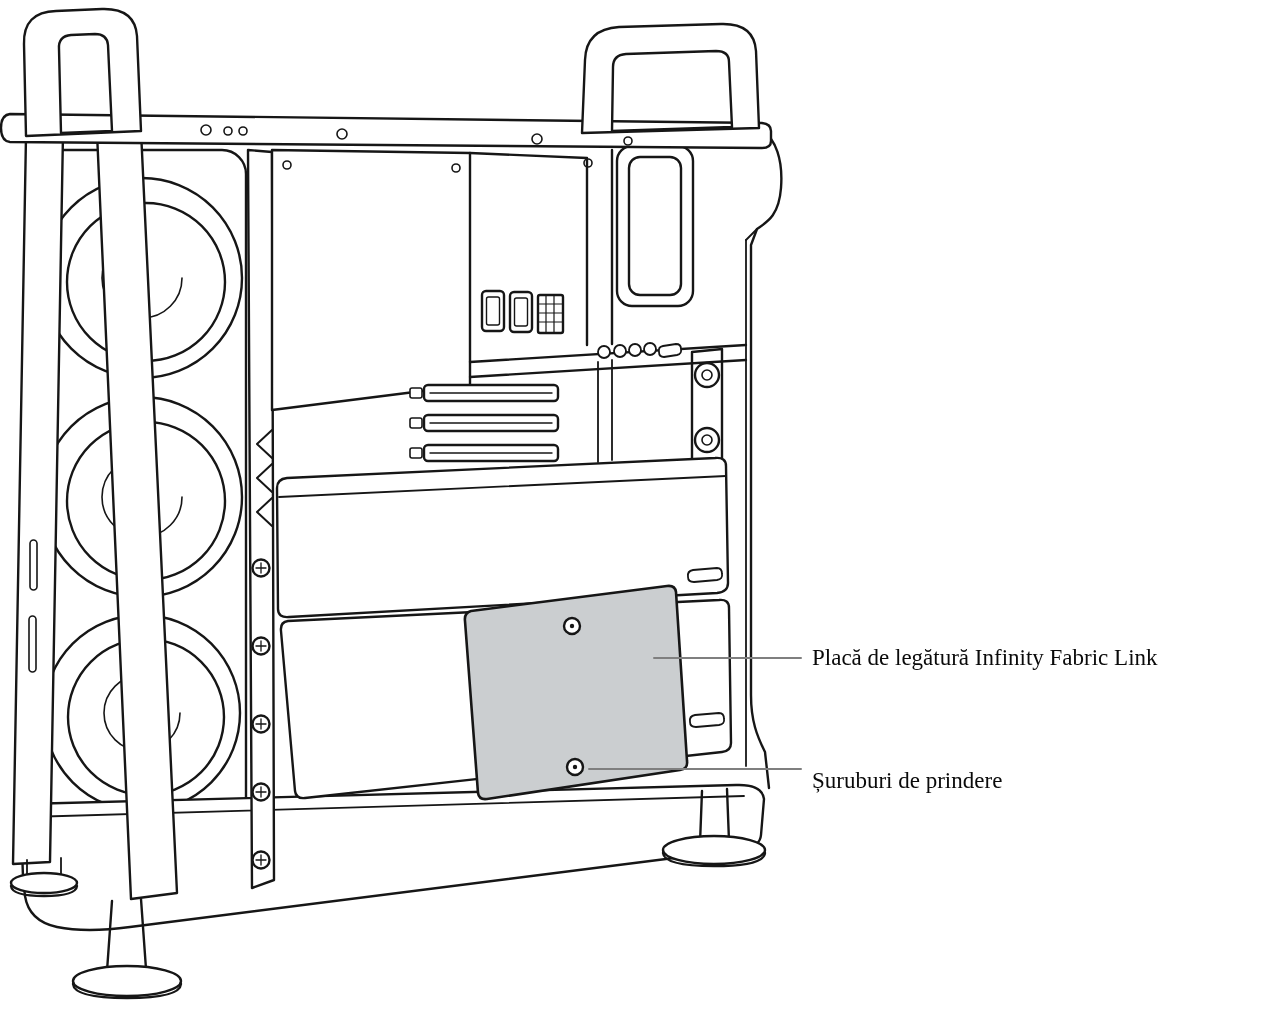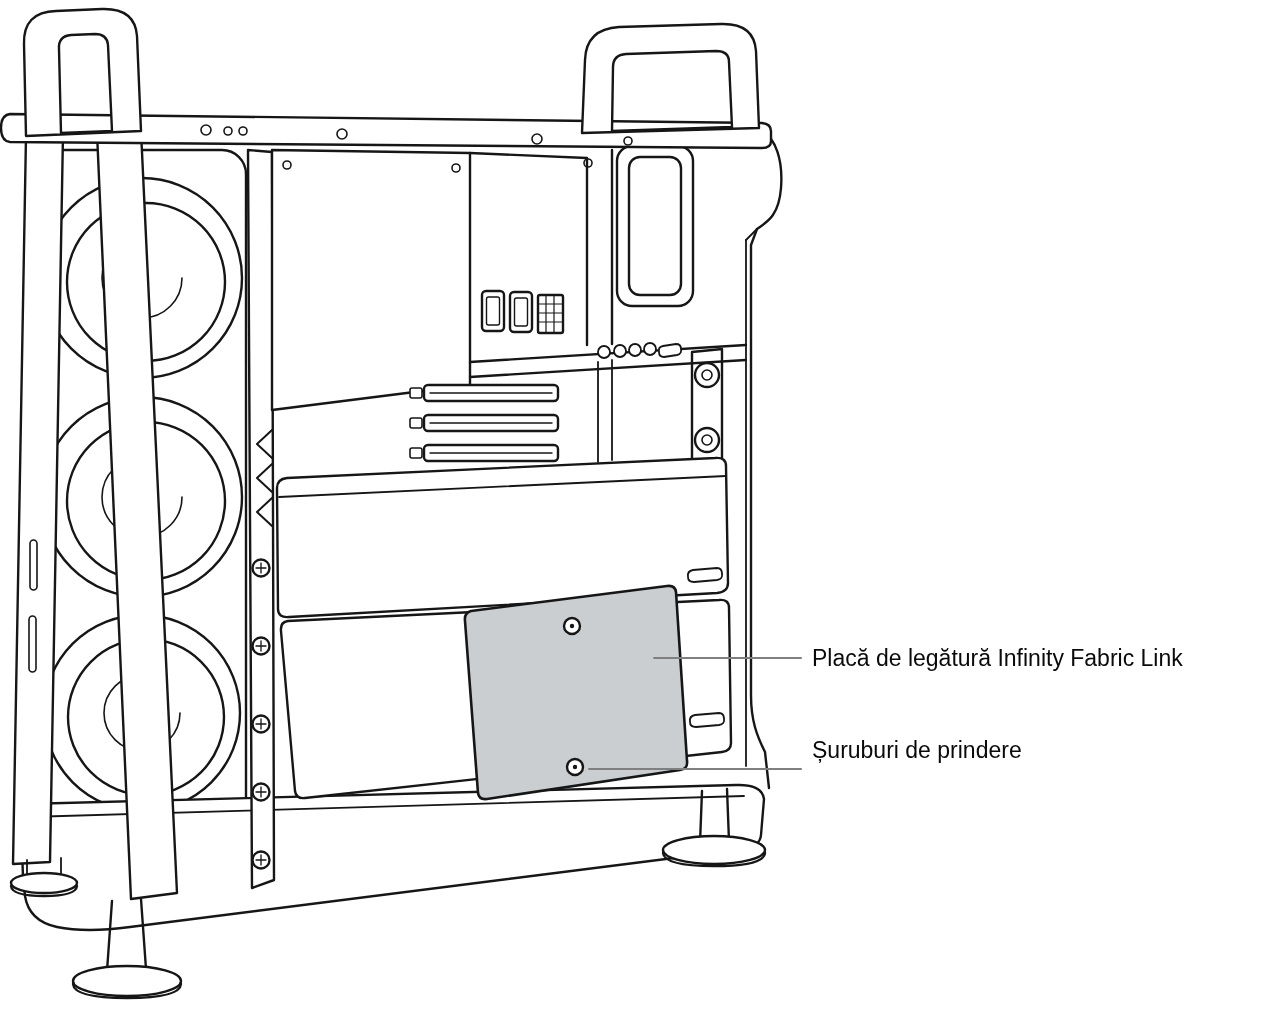--- a/index.html
+++ b/index.html
@@ -1,20 +1,20 @@
 <!DOCTYPE html>
 <html><head>
 <meta charset="utf-8">
 <style>
   html,body{margin:0;padding:0;background:#ffffff;}
   .figure{
     position:relative;
     width:1274px;height:1011px;
     background:#ffffff;
-    font-family:Liberation Sans, sans-serif;
+    font-family:Liberation Serif, serif;
     overflow:hidden;
   }
   .figure svg{position:absolute;left:0;top:0;}
   .callout-label{
     position:absolute;
     font-size:23px;
     line-height:26px;
     color:#0a0a0a;
     white-space:nowrap;
   }
@@ -188,15 +188,15 @@
       <g stroke-width="2">
         <path stroke="#7f7f7f" d="M 654,658 L 801,658"></path>
         <path stroke="#7f7f7f" d="M 589,769 L 801,769"></path>
       </g>
 
     </g>
   </svg>
 
   <div class="callout-label" style="left:812px; top:645px;">Placă de legătură Infinity Fabric Link</div>
 
-  <div class="callout-label" style="left:812px; top:737px;">Șuruburi de prindere</div>
+  <div class="callout-label" style="left:812px; top:768px;">Șuruburi de prindere</div>
 
 </div>
 
 </body></html>

